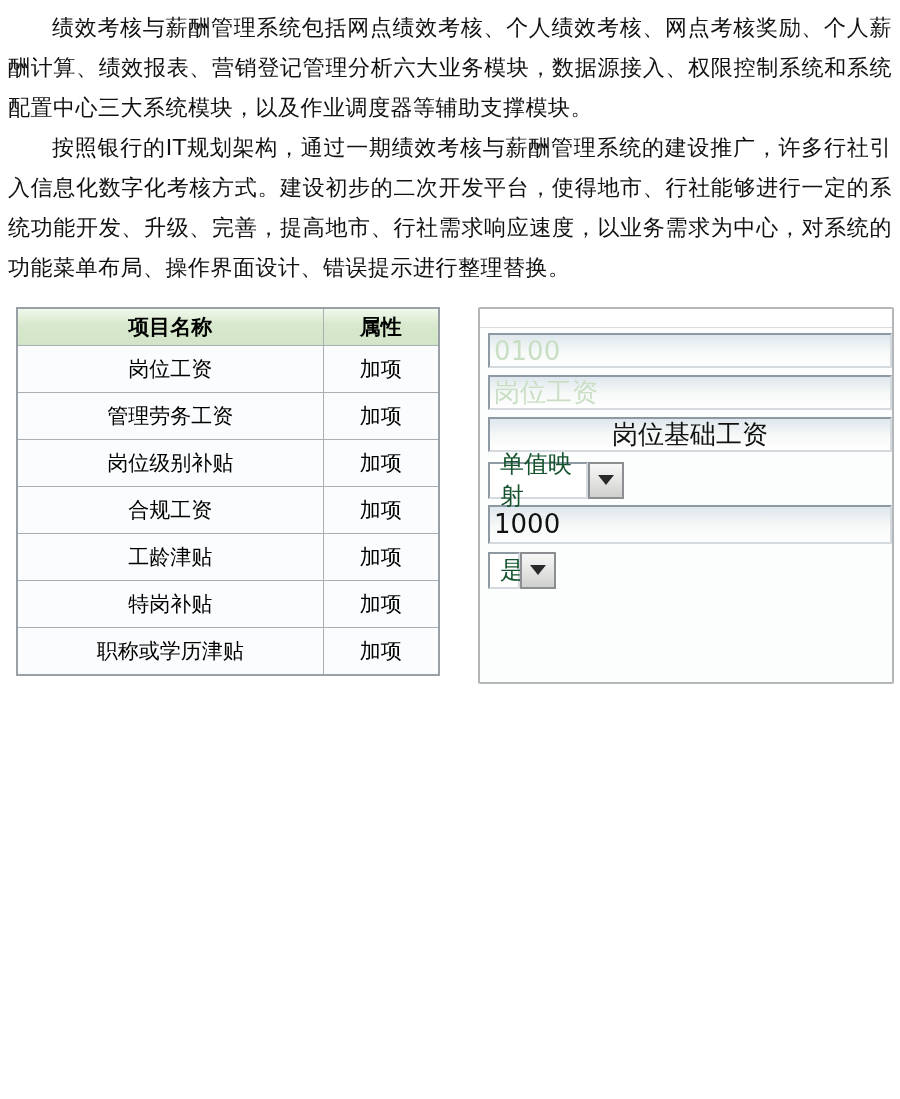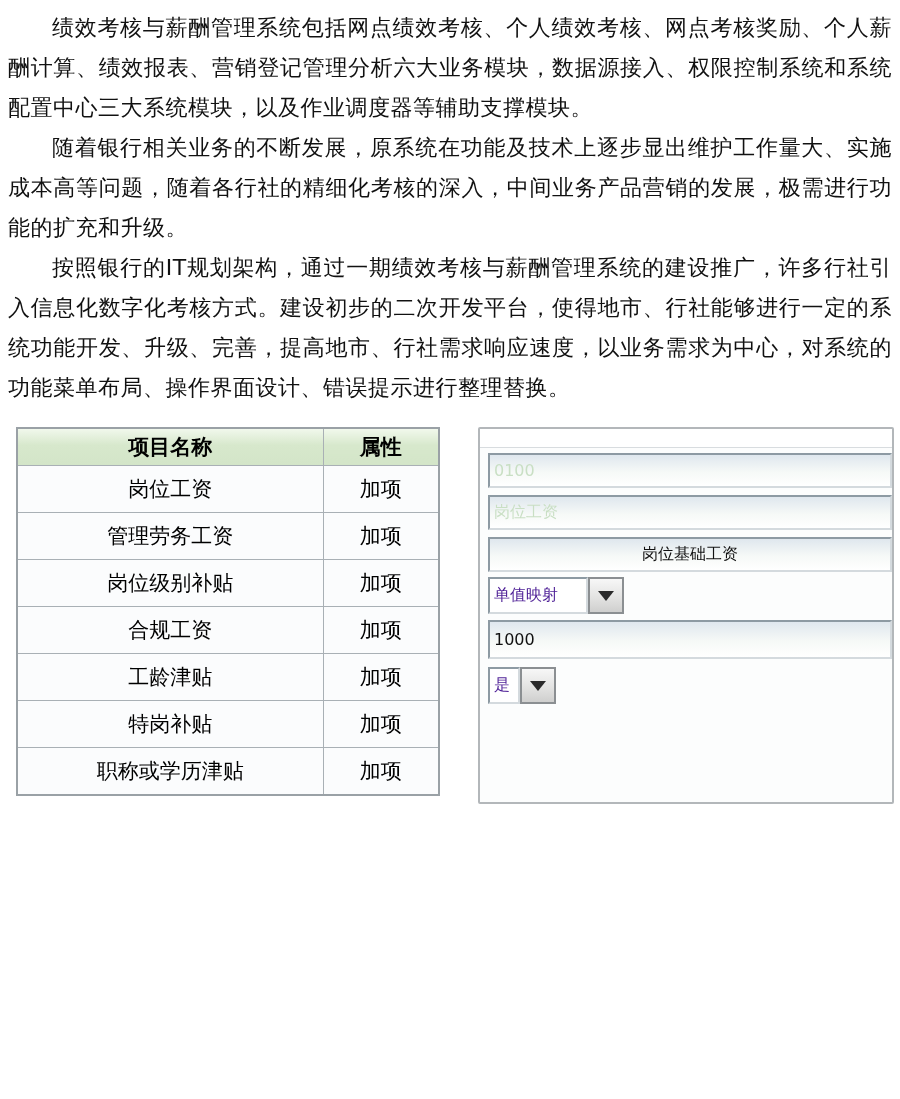--- a/index.html
+++ b/index.html
@@ -46,34 +46,34 @@
   }
   .panel-top { height:18px; background:#ffffff; }
   .panel-divider { height:1px; background:#d8dcdf; }
   .panel-fields { padding:5px 0 0 8px; }
 
   .fld {
     box-sizing:border-box; display:block; width:404px; height:35px;
     border:2px solid; border-color:#8d9aa3 #d4dade #d4dade #8d9aa3;
     background:linear-gradient(180deg,#dfe7ee 0%,#f6f9f7 55%,#ffffff 100%);
     font-family:"DejaVu Sans","Liberation Sans",sans-serif;
-    font-size:16px; padding:0 4px; color:#111; outline:none;
+    font-size:26px; padding:0 4px; color:#111; outline:none;
   }
   .fld.disabled { color:#c9dfc4; }
   .m7 { margin-bottom:7px; }
   .m11 { margin-bottom:11px; }
   .m5 { margin-bottom:5px;text-align:center; }
   .m6 { margin-bottom:6px; }
   .m8 { margin-bottom:8px; }
 
   .combo { display:inline-flex; align-items:stretch; height:37px; }
   .combo-text {
     box-sizing:border-box; display:flex; align-items:center;
     border:2px solid; border-color:#8d9aa3 #d4dade #d4dade #8d9aa3;
-    background:#ffffff; font-size:16px; padding:0 4px; color:#4c1d95;
+    background:#ffffff; font-size:24px; padding:0 10px; color:#14532d;
   }
   .combo-text.wide { width:100px; }
   .combo-text.narrow { width:32px; }
   .combo-btn {
     box-sizing:border-box; width:36px;
     border:2px solid #8b8f92;
     background:linear-gradient(180deg,#f7f7f7 0%,#e3e3e2 55%,#cfcfce 100%);
     display:flex; align-items:center; justify-content:center; cursor:pointer;
   }
   .arrow-down {
@@ -81,21 +81,20 @@
     border-left:8px solid transparent; border-right:8px solid transparent;
     border-top:10px solid #2a2a2a;
   }
 </style>
 </head>
 <body>
 
 <div class="page">
   <div class="content">
     <p class="para">绩效考核与薪酬管理系统包括网点绩效考核、个人绩效考核、网点考核奖励、个人薪酬计算、绩效报表、营销登记管理分析六大业务模块，数据源接入、权限控制系统和系统配置中心三大系统模块，以及作业调度器等辅助支撑模块。</p>
-    <p class="para">随着银行相关业务的不断发展，原系统在功能及技术上逐步显出维护工作量大、实施成本高等问题，随着各行社的精细化考核的深入，中间业务产品营销的发展，极需进行功能的扩充和升级。</p>
     <p class="para">按照银行的IT规划架构，通过一期绩效考核与薪酬管理系统的建设推广，许多行社引入信息化数字化考核方式。建设初步的二次开发平台，使得地市、行社能够进行一定的系统功能开发、升级、完善，提高地市、行社需求响应速度，以业务需求为中心，对系统的功能菜单布局、操作界面设计、错误提示进行整理替换。</p>
 
     <div class="bottom">
 
       <table class="items-table">
         <colgroup>
             <col class="c1">
             <col class="c2">
           </colgroup>
         <thead>

